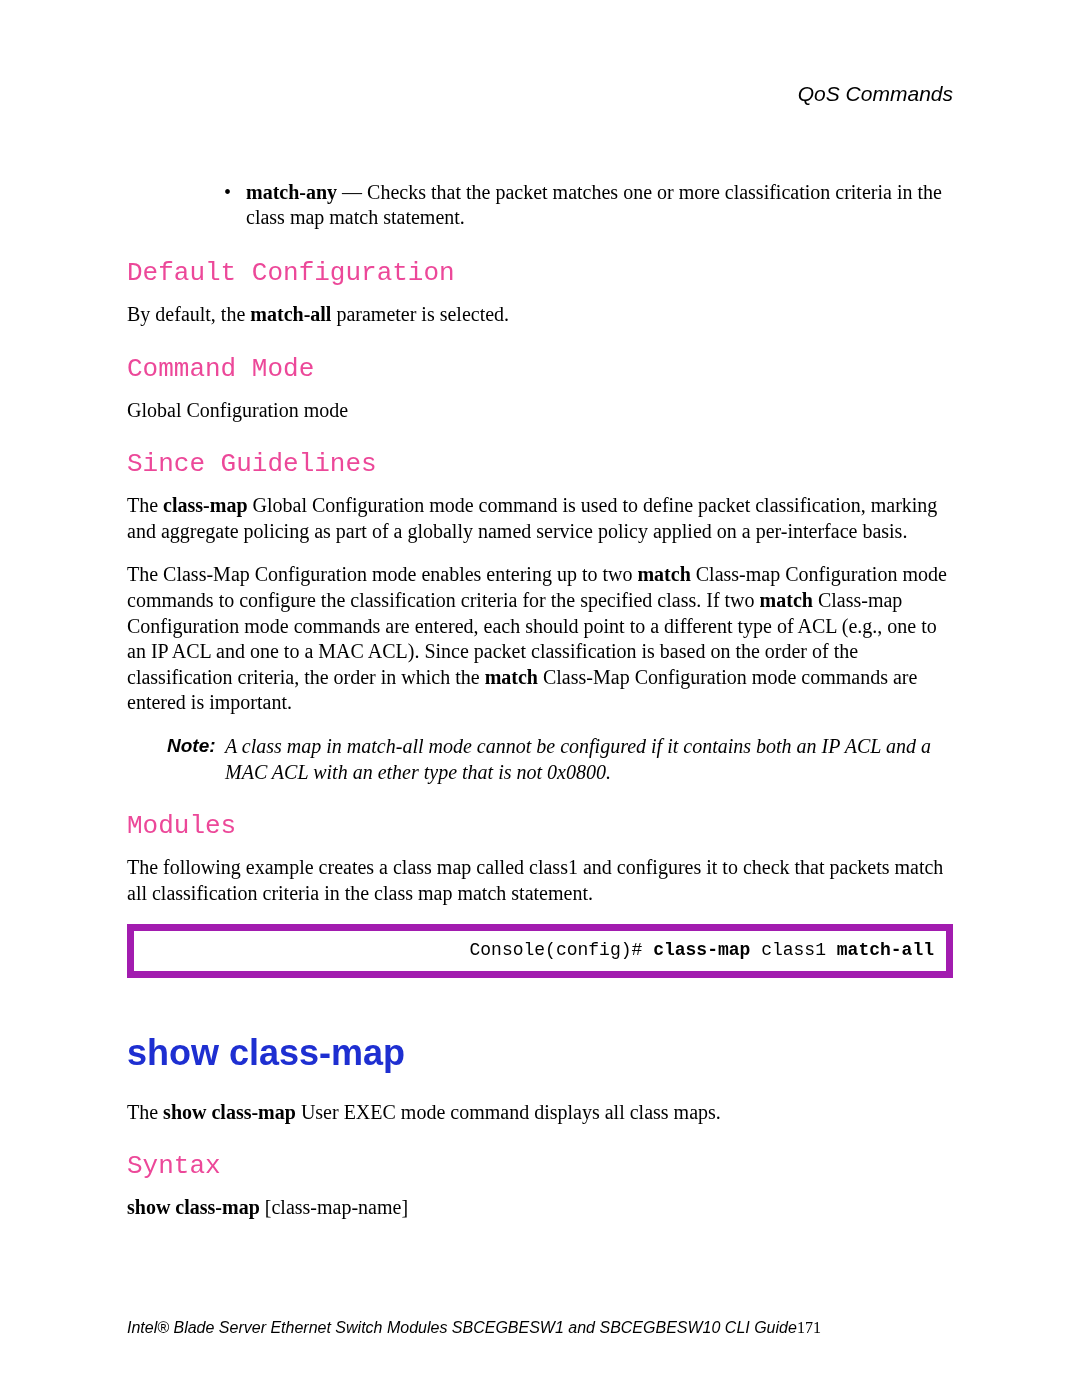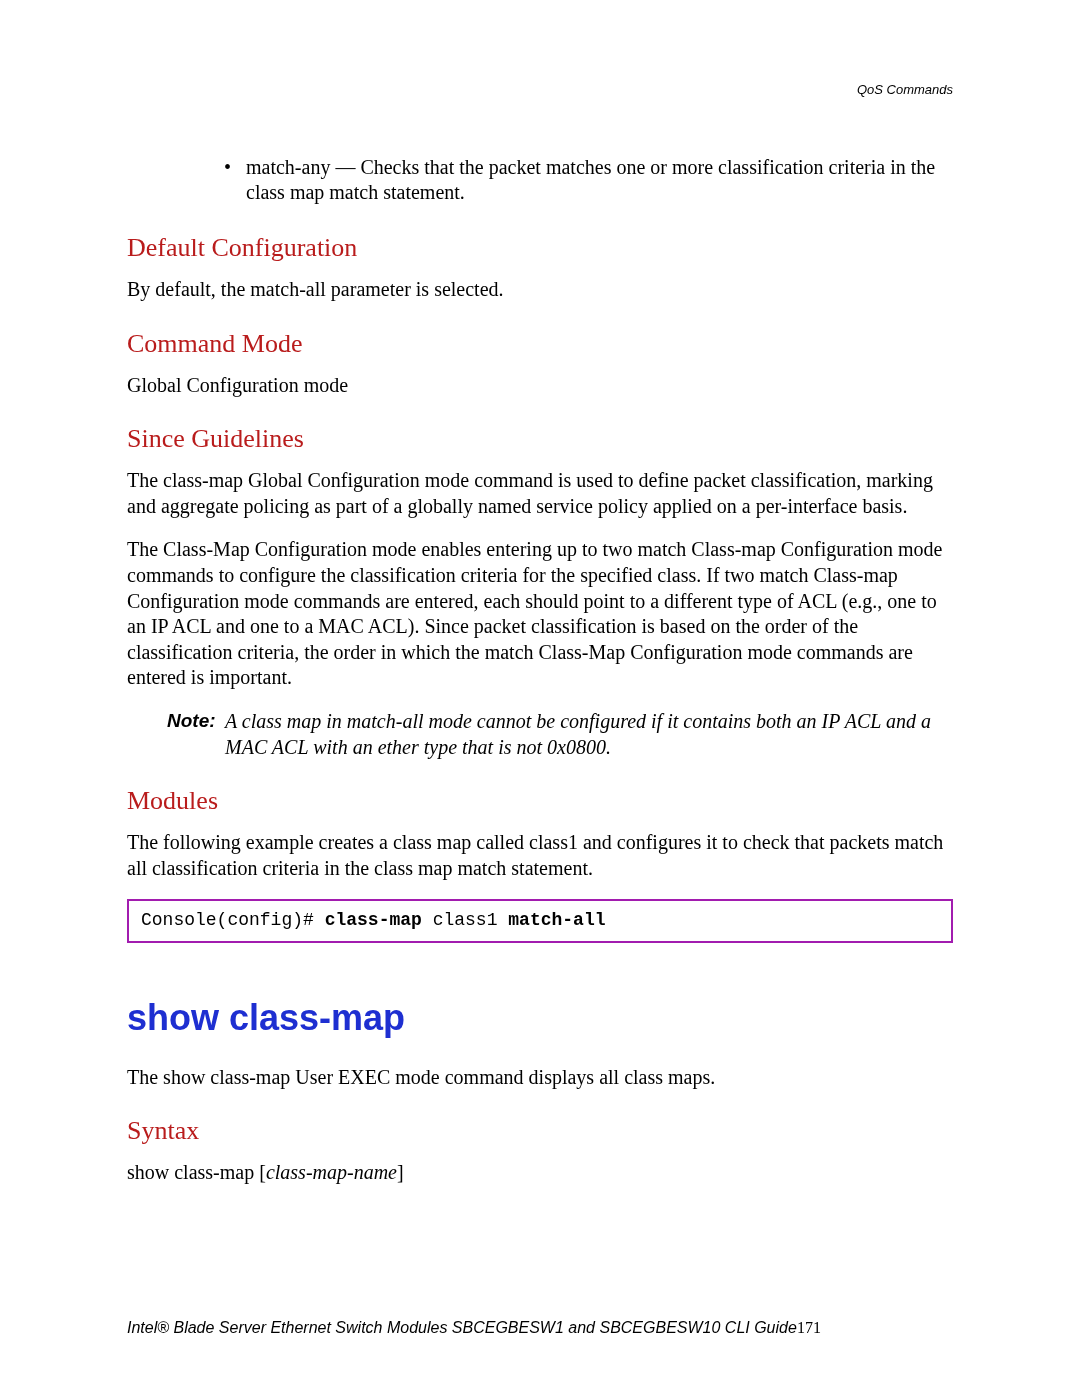--- a/index.html
+++ b/index.html
@@ -15,37 +15,37 @@
     position: relative;
   }
   .page {
     padding: 82px 127px 0 127px;
     box-sizing: border-box;
   }
   .header-right {
     text-align: right;
     font-style: italic;
     font-family: Arial, Helvetica, sans-serif;
-    font-size: 13px;
-    margin-bottom: 58px;
+    font-size: 21px;
+    margin-bottom: 74px;
   }
   .bullet-block {
     margin-left: 97px;
     margin-bottom: 28px;
     line-height: 1.25;
   }
   .bullet-row { display: flex; }
   .bullet-dot {
     width: 22px;
     flex: 0 0 22px;
   }
   h2.section {
-    font-family: Liberation Serif, serif;
+    font-family: Liberation Mono, monospace;
     font-weight: normal;
-    color: #b91c1c;
+    color: #ec4899;
     font-size: 26px;
     margin: 26px 0 14px 0;
   }
   h1.cmd {
     font-family: Arial, Helvetica, sans-serif;
     font-weight: bold;
     color: #1e2fd1;
     font-size: 36px;
     margin: 54px 0 26px 0;
   }
@@ -65,45 +65,46 @@
     font-weight: bold;
     font-style: italic;
     font-size: 19px;
     flex: 0 0 58px;
   }
   .note-body {
     font-style: italic;
     flex: 1;
   }
   .code-box {
-    border: 2px solid #a21caf;
+    border: 7px solid #a21caf;
     font-family: "Courier New", Courier, monospace;
     font-size: 18px;
     padding: 8px 12px 8px 12px;
     margin: 12px 0 0 0;
     line-height: 1.3;
+    text-align: right;
   }
   .mono-bold { font-weight: bold; }
   .footer {
     position: absolute;
     bottom: 60px;
     left: 127px;
     right: 127px;
     font-family: Arial, Helvetica, sans-serif;
     font-style: italic;
     font-size: 16px;
     display: flex;
     justify-content: flex-start;
   }
   .page-num {
     font-style: normal;
     font-family: Liberation Serif, serif;
   }
-  .b { font-weight: normal; }
-  .i { font-style: italic; }
+  .b { font-weight: bold; }
+  .i { }
 </style>
 </head>
 <body>
 
 <div class="page">
   <div class="header-right">QoS Commands</div>
 
   <div class="bullet-block">
     <div class="bullet-row">
       <div class="bullet-dot">•</div>

